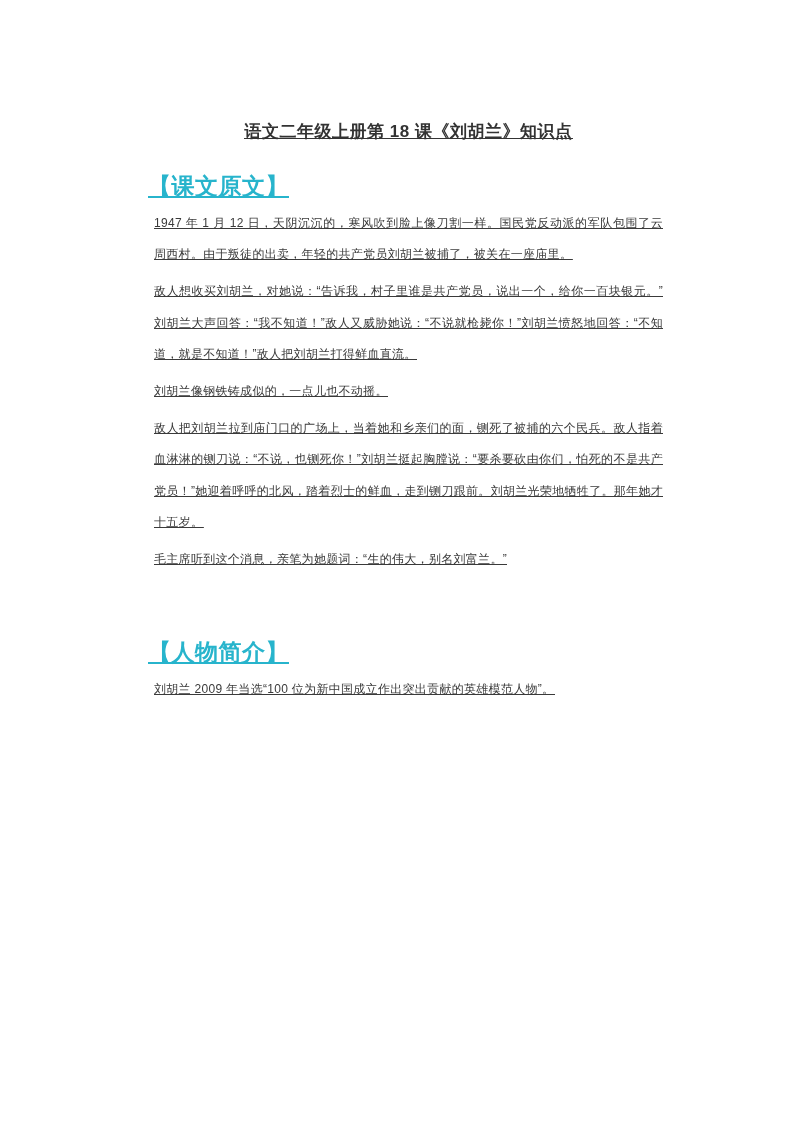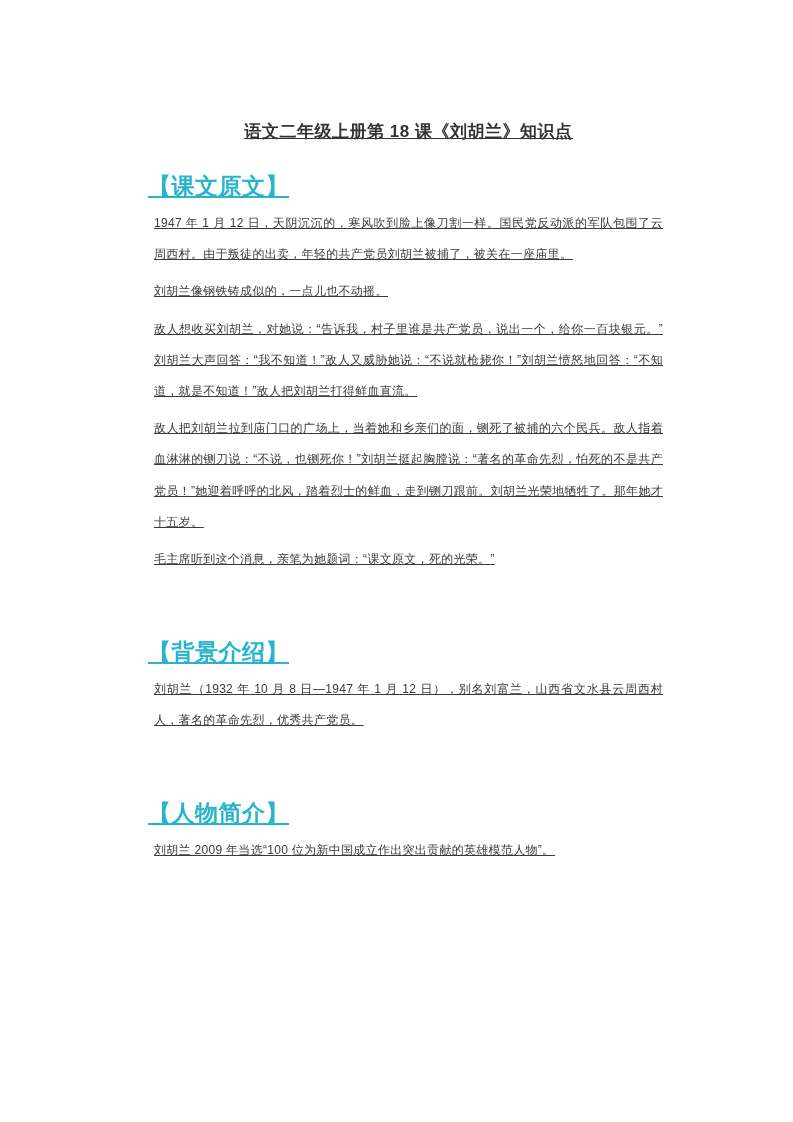--- a/index.html
+++ b/index.html
@@ -58,33 +58,27 @@
 
 <div class="page">
   <div class="content">
 
     <h1 class="doc-title">语文二年级上册第 18 课《刘胡兰》知识点</h1>
 
     <section class="section">
       <h2 class="sec-heading">【课文原文】</h2>
       <div class="paragraphs">
         <p>1947 年 1 月 12 日，天阴沉沉的，寒风吹到脸上像刀割一样。国民党反动派的军队包围了云周西村。由于叛徒的出卖，年轻的共产党员刘胡兰被捕了，被关在一座庙里。</p>
+        <p>敌人想收买刘胡兰，对她说：“告诉我，村子里谁是共产党员，说出一个，给你一百块银元。”刘胡兰大声回答：“我不知道！”敌人又威胁她说：“不说就枪毙你！”刘胡兰愤怒地回答：“不知道，就是不知道！”敌人把刘胡兰打得鲜血直流。</p>
         <p>刘胡兰像钢铁铸成似的，一点儿也不动摇。</p>
-        <p>敌人想收买刘胡兰，对她说：“告诉我，村子里谁是共产党员，说出一个，给你一百块银元。”刘胡兰大声回答：“我不知道！”敌人又威胁她说：“不说就枪毙你！”刘胡兰愤怒地回答：“不知道，就是不知道！”敌人把刘胡兰打得鲜血直流。</p>
-        <p>敌人把刘胡兰拉到庙门口的广场上，当着她和乡亲们的面，铡死了被捕的六个民兵。敌人指着血淋淋的铡刀说：“不说，也铡死你！”刘胡兰挺起胸膛说：“著名的革命先烈，怕死的不是共产党员！”她迎着呼呼的北风，踏着烈士的鲜血，走到铡刀跟前。刘胡兰光荣地牺牲了。那年她才十五岁。</p>
-        <p>毛主席听到这个消息，亲笔为她题词：“课文原文，死的光荣。”</p>
+        <p>敌人把刘胡兰拉到庙门口的广场上，当着她和乡亲们的面，铡死了被捕的六个民兵。敌人指着血淋淋的铡刀说：“不说，也铡死你！”刘胡兰挺起胸膛说：“要杀要砍由你们，怕死的不是共产党员！”她迎着呼呼的北风，踏着烈士的鲜血，走到铡刀跟前。刘胡兰光荣地牺牲了。那年她才十五岁。</p>
+        <p>毛主席听到这个消息，亲笔为她题词：“生的伟大，别名刘富兰。”</p>
       </div>
     </section>
 
-    <section class="section">
-      <h2 class="sec-heading">【背景介绍】</h2>
-      <div class="paragraphs">
-        <p>刘胡兰（1932 年 10 月 8 日—1947 年 1 月 12 日），别名刘富兰，山西省文水县云周西村人，著名的革命先烈，优秀共产党员。</p>
-      </div>
-    </section>
 
     <section class="section">
       <h2 class="sec-heading">【人物简介】</h2>
       <div class="paragraphs">
         <p>刘胡兰 2009 年当选“100 位为新中国成立作出突出贡献的英雄模范人物”。</p>
       </div>
     </section>
 
   </div>
 </div>

